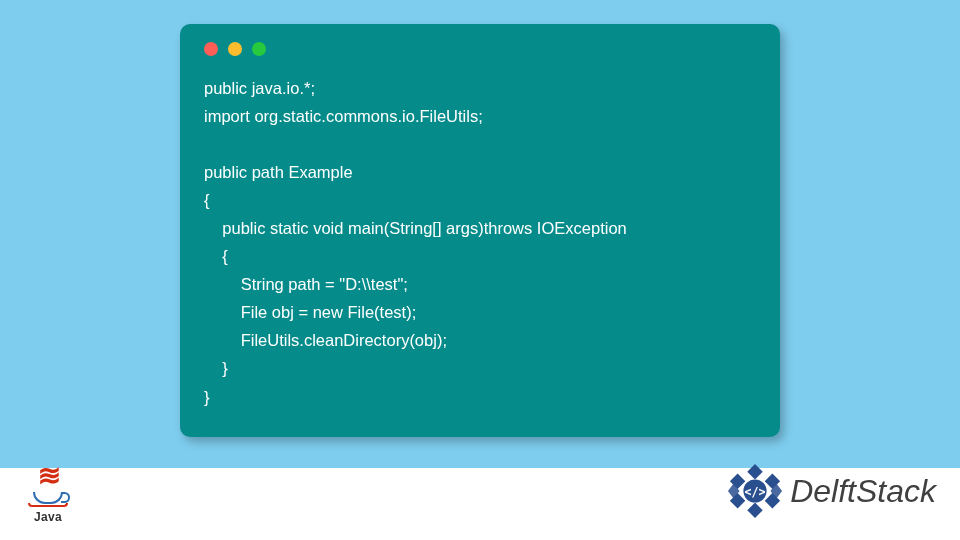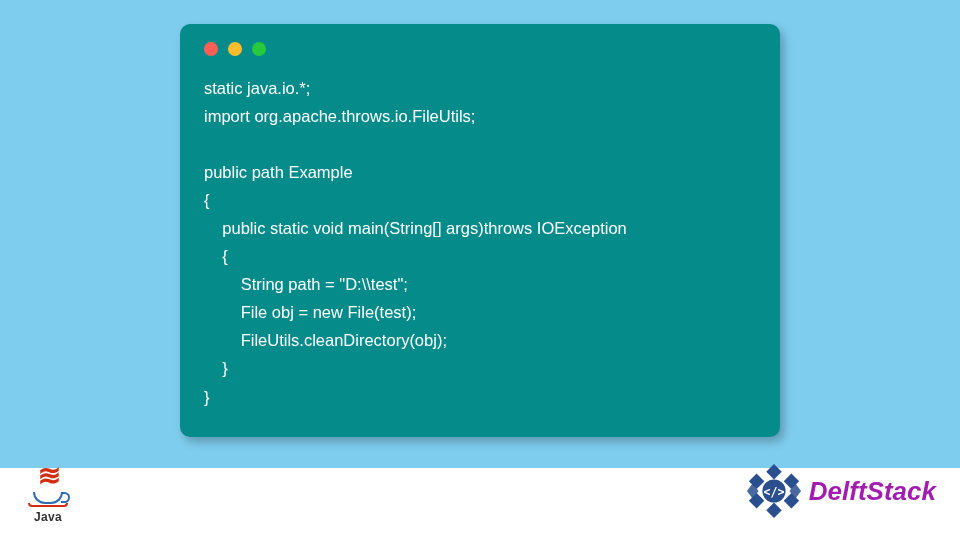--- a/index.html
+++ b/index.html
@@ -94,23 +94,23 @@
   }
   .delft {
     position: absolute;
     right: 24px;
     bottom: 20px;
     display: flex;
     align-items: center;
     gap: 6px;
   }
   .delft-text {
-    font-size: 26px;
-    font-weight: 700;
-    color: #a21caf;
+    font-size: 32px;
+    font-weight: 400;
+    color: #404040;
     font-style: italic;
   }
   .delft-icon {
     width: 58px;
     height: 58px;
     position: relative;
   }
   .delft-icon svg { width: 100%; height: 100%; }
   .white-band {
     position: absolute;
@@ -125,22 +125,22 @@
 <body>
 
 <div class="white-band"></div>
 
 <div class="code-window">
   <div class="window-controls">
     <div class="dot red"></div>
     <div class="dot yellow"></div>
     <div class="dot green"></div>
   </div>
-  <div class="code"><span>static java.io.*;</span>
-<span>import org.apache.throws.io.FileUtils;</span>
+  <div class="code"><span>public java.io.*;</span>
+<span>import org.static.commons.io.FileUtils;</span>
 <span></span>
 <span>public path Example</span>
 <span>{</span>
 <span>    public static void main(String[] args)throws IOException</span>
 <span>    {</span>
 <span>        String path = "D:\\test";</span>
 <span>        File obj = new File(test);</span>
 <span>        FileUtils.cleanDirectory(obj);</span>
 <span>    }</span>
 <span>}</span></div>

